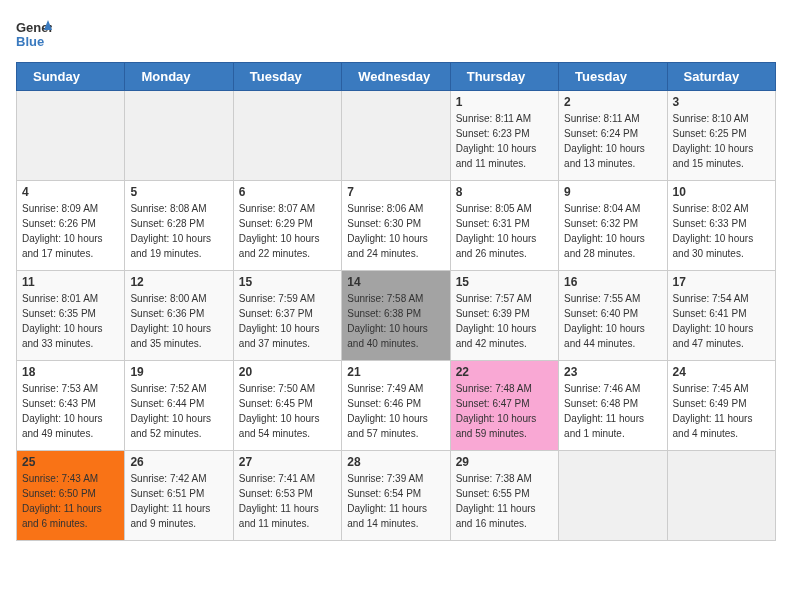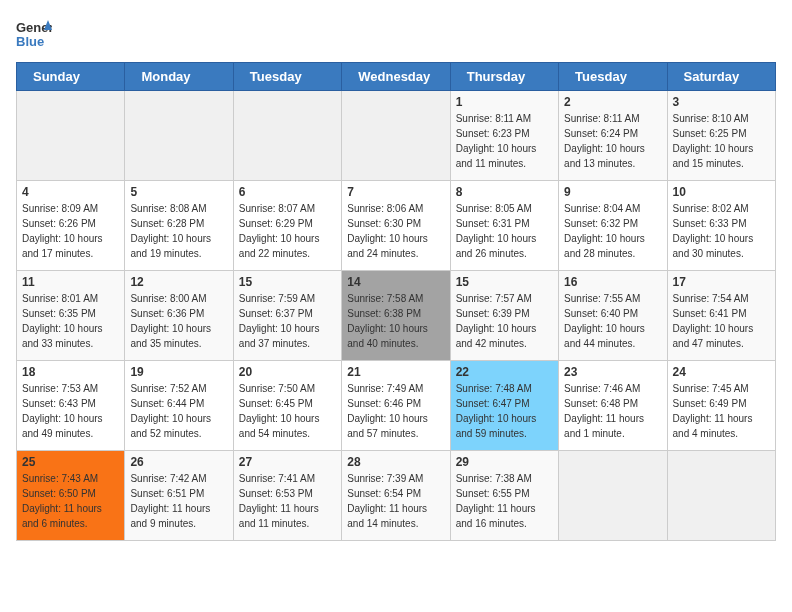--- a/index.html
+++ b/index.html
@@ -266,21 +266,21 @@
 Daylight: 10 hours
 and 54 minutes.</div>
           </td>
           <td style="background: rgb(255, 255, 255);">
             <span class="day-number">21</span>
             <div class="day-info" style="white-space: pre-line;">Sunrise: 7:49 AM
 Sunset: 6:46 PM
 Daylight: 10 hours
 and 57 minutes.</div>
           </td>
-          <td style="background: #7dd3fc;">
+          <td style="background: #f9a8d4;">
             <span class="day-number">22</span>
             <div class="day-info" style="white-space: pre-line;">Sunrise: 7:48 AM
 Sunset: 6:47 PM
 Daylight: 10 hours
 and 59 minutes.</div>
           </td>
           <td style="background: rgb(255, 255, 255);">
             <span class="day-number">23</span>
             <div class="day-info" style="white-space: pre-line;">Sunrise: 7:46 AM
 Sunset: 6:48 PM

